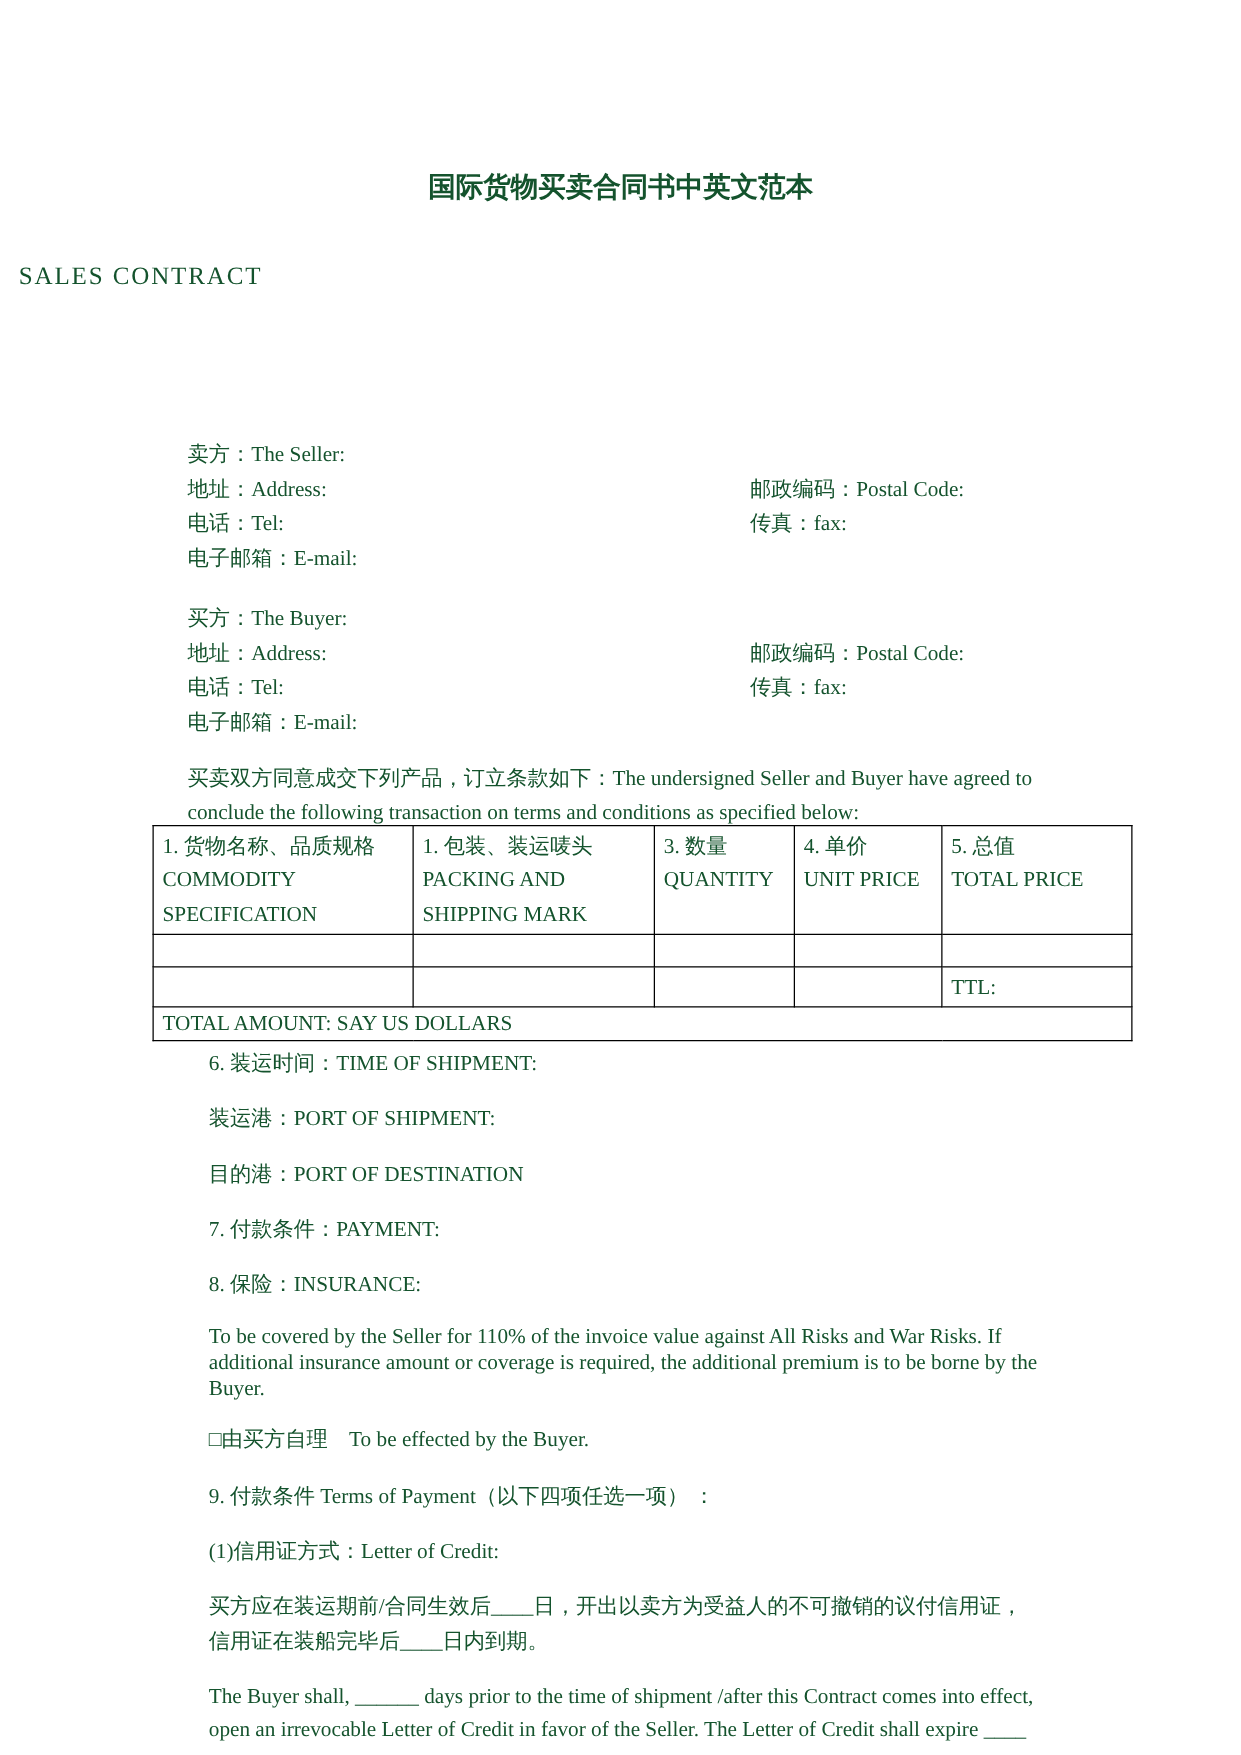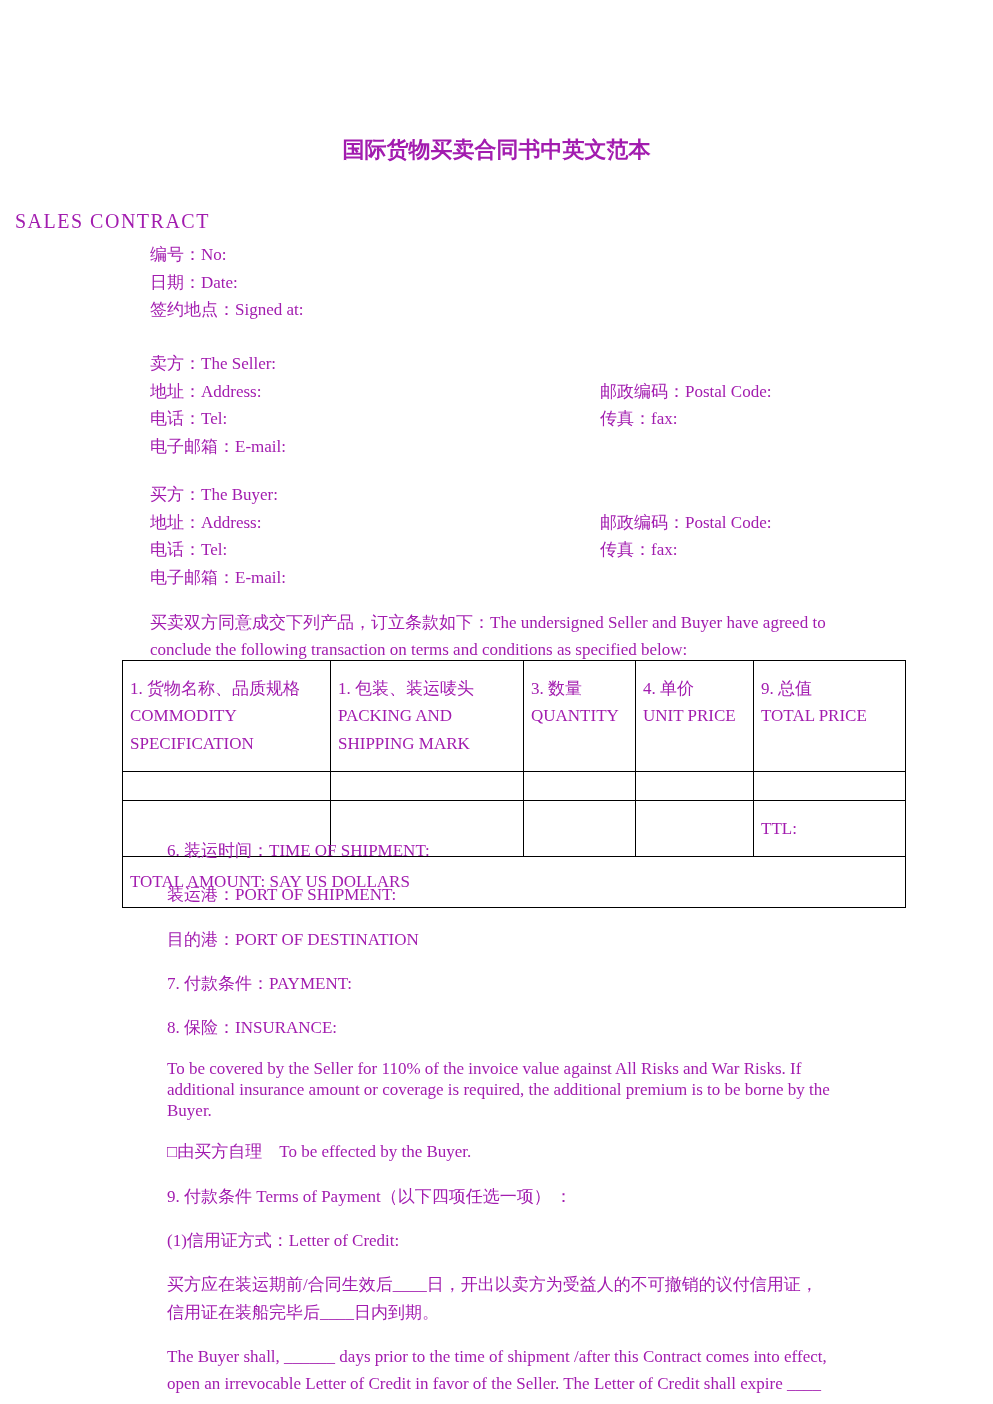--- a/index.html
+++ b/index.html
@@ -2,21 +2,21 @@
 <html><head>
 <meta charset="utf-8">
 <style>
   * { box-sizing: border-box; }
   html, body { margin: 0; padding: 0; background: #ffffff; }
   .page {
     position: relative;
     width: 993px;
     height: 1404px;
     background: #ffffff;
-    color: #a21caf;
+    color: #14532d;
     font-family: "Liberation Serif", "DejaVu Serif", serif;
     font-size: 17px;
     overflow: hidden;
   }
   .doc-title {
     position: absolute;
     top: 135px; left: 0;
     width: 100%;
     text-align: center;
     font-size: 22px;
@@ -58,21 +58,21 @@
   table.goods {
     position: absolute;
     top: 660px; left: 122px;
     width: 783px;
     border-collapse: collapse;
     table-layout: fixed;
     font-size: 17px;
   }
   table.goods td {
     border: 1.5px solid #000;
-    padding: 14px 7px;
+    padding: 2px 7px;
     vertical-align: top;
     line-height: 27.3px;
   }
   table.goods tr.hdr td { height: 81px; }
   table.goods tr.blank td { height: 26px; }
   table.goods tr.ttlrow td { height: 26px; }
   table.goods tr.totalrow td { height: 25px; line-height: 22px; }
   .hline { white-space: nowrap; }
   .clauses {
     position: absolute;
@@ -84,25 +84,20 @@
   .checkbox { display: inline; }
 </style>
 </head>
 <body>
 
 <div class="page">
 
   <h1 class="doc-title">国际货物买卖合同书中英文范本</h1>
   <h2 class="doc-subtitle">SALES CONTRACT</h2>
 
-  <div class="meta">
-    <div>编号：No:</div>
-    <div>日期：Date:</div>
-    <div>签约地点：Signed at:</div>
-  </div>
 
   <div class="party seller">
     <div class="row">
       <span>卖方：The Seller:</span>
     </div>
     <div class="row">
       <span class="l">地址：Address:</span>
       <span>邮政编码：Postal Code:</span>
     </div>
     <div class="row">
@@ -155,21 +150,21 @@
       </td>
       <td>
         <div class="hline">3. 数量</div>
         <div class="hline">QUANTITY</div>
       </td>
       <td>
         <div class="hline">4. 单价</div>
         <div class="hline">UNIT PRICE</div>
       </td>
       <td>
-        <div class="hline">9. 总值</div>
+        <div class="hline">5. 总值</div>
         <div class="hline">TOTAL PRICE</div>
       </td>
     </tr>
     <tr class="blank">
       <td></td>
       <td></td>
       <td></td>
       <td></td>
       <td></td>
     </tr>

